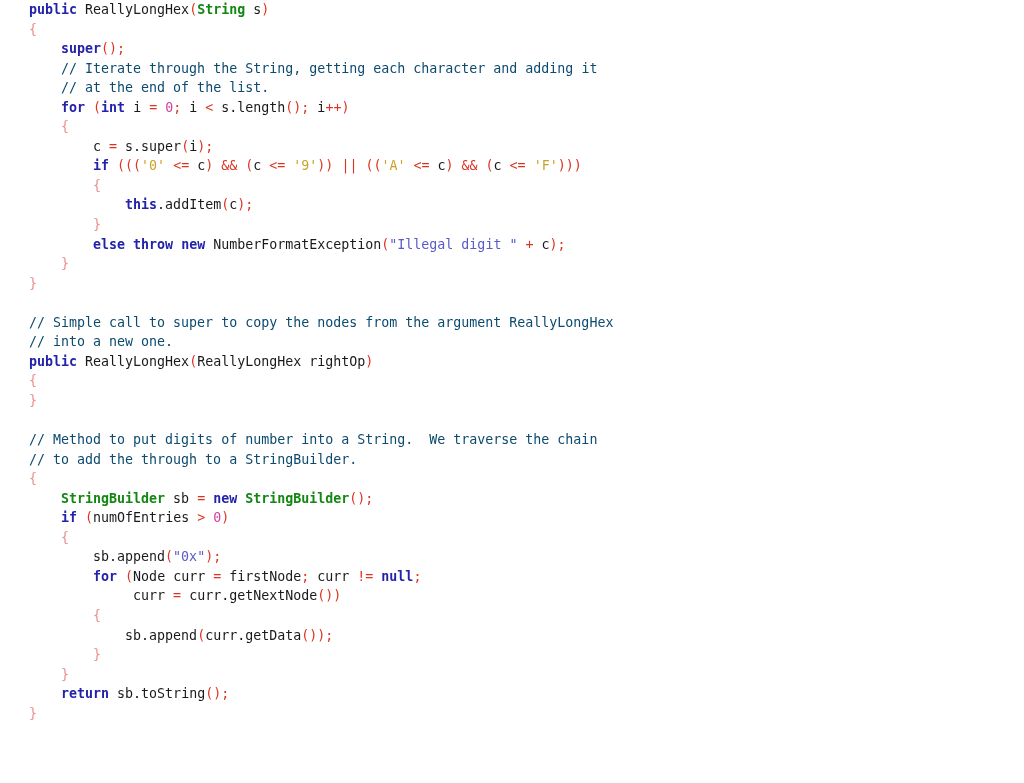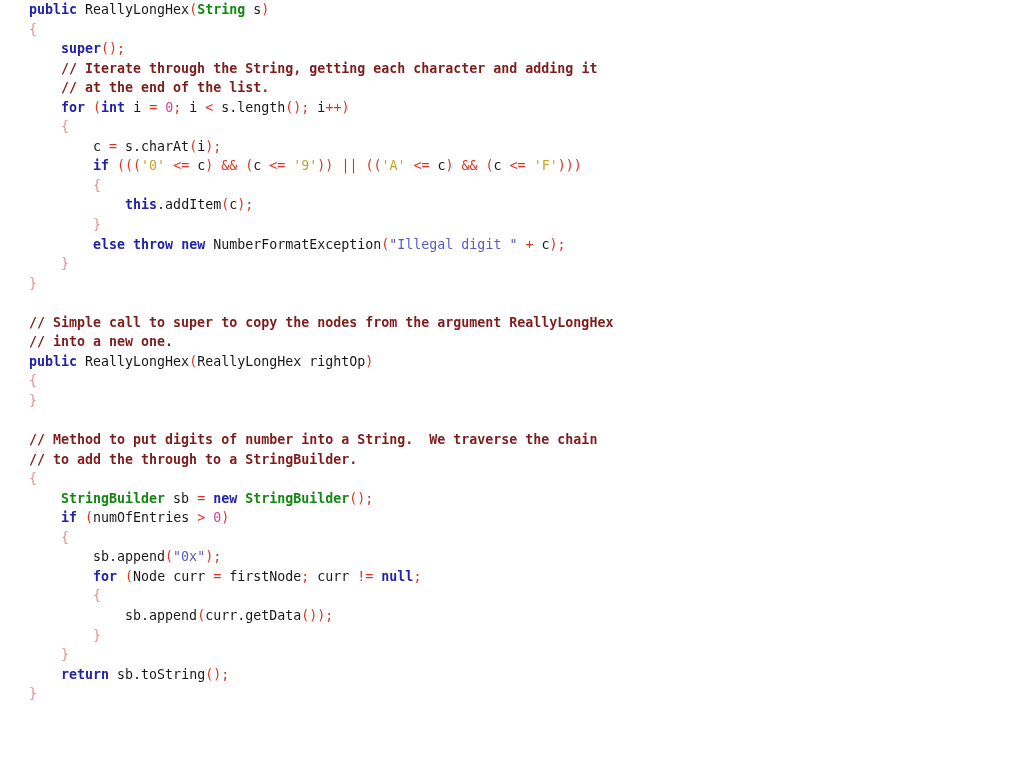--- a/index.html
+++ b/index.html
@@ -29,42 +29,42 @@
     white-space: pre;
     font-size: 13.3px;
     font-family: "DejaVu Sans Mono", "Liberation Mono", monospace;
     letter-spacing: 0px;
     padding-left: 29px;
     color: #1a1a1a;
   }
   
   .tok-kw      { color: #2222aa; font-weight: bold; }
   .tok-type    { color: #128712; font-weight: bold; }
-  .tok-comment { color: #7f1d1d; font-weight: bold; }
+  .tok-comment { color: #0c4a6e; font-weight: normal; }
   .tok-string  { color: #5a5ac8; font-weight: normal; }
   .tok-char    { color: #c8a32a; font-weight: normal; }
   .tok-num     { color: #d4419c; font-weight: normal; }
   .tok-punc    { color: #dd3322; font-weight: normal; }
   .tok-brace   { color: #e89090; font-weight: normal; }
   .tok-plain   { color: #1a1a1a; font-weight: normal; }
   .tok-blank   { color: transparent; }
 </style>
 </head>
 <body>
 
 <div id="code-view">
   <div id="code-lines">
       <div class="code-line"><span class="tok-kw">public</span><span class="tok-plain"> ReallyLongHex</span><span class="tok-punc">(</span><span class="tok-type">String</span><span class="tok-plain"> s</span><span class="tok-punc">)</span></div>
       <div class="code-line"><span class="tok-brace">{</span></div>
       <div class="code-line"><span class="tok-plain">    </span><span class="tok-kw">super</span><span class="tok-punc">();</span></div>
       <div class="code-line"><span class="tok-plain">    </span><span class="tok-comment">// Iterate through the String, getting each character and adding it</span></div>
       <div class="code-line"><span class="tok-plain">    </span><span class="tok-comment">// at the end of the list.</span></div>
       <div class="code-line"><span class="tok-plain">    </span><span class="tok-kw">for</span><span class="tok-plain"> </span><span class="tok-punc">(</span><span class="tok-kw">int</span><span class="tok-plain"> i </span><span class="tok-punc">=</span><span class="tok-plain"> </span><span class="tok-num">0</span><span class="tok-punc">;</span><span class="tok-plain"> i </span><span class="tok-punc">&lt;</span><span class="tok-plain"> s.length</span><span class="tok-punc">();</span><span class="tok-plain"> i</span><span class="tok-punc">++)</span></div>
       <div class="code-line"><span class="tok-plain">    </span><span class="tok-brace">{</span></div>
-      <div class="code-line"><span class="tok-plain">        c </span><span class="tok-punc">=</span><span class="tok-plain"> s.charAt</span><span class="tok-punc">(</span><span class="tok-plain">i</span><span class="tok-punc">);</span></div>
+      <div class="code-line"><span class="tok-plain">        c </span><span class="tok-punc">=</span><span class="tok-plain"> s.super</span><span class="tok-punc">(</span><span class="tok-plain">i</span><span class="tok-punc">);</span></div>
       <div class="code-line"><span class="tok-plain">        </span><span class="tok-kw">if</span><span class="tok-plain"> </span><span class="tok-punc">(((</span><span class="tok-char">'0'</span><span class="tok-plain"> </span><span class="tok-punc">&lt;=</span><span class="tok-plain"> c</span><span class="tok-punc">)</span><span class="tok-plain"> </span><span class="tok-punc">&amp;&amp;</span><span class="tok-plain"> </span><span class="tok-punc">(</span><span class="tok-plain">c </span><span class="tok-punc">&lt;=</span><span class="tok-plain"> </span><span class="tok-char">'9'</span><span class="tok-punc">))</span><span class="tok-plain"> </span><span class="tok-punc">||</span><span class="tok-plain"> </span><span class="tok-punc">((</span><span class="tok-char">'A'</span><span class="tok-plain"> </span><span class="tok-punc">&lt;=</span><span class="tok-plain"> c</span><span class="tok-punc">)</span><span class="tok-plain"> </span><span class="tok-punc">&amp;&amp;</span><span class="tok-plain"> </span><span class="tok-punc">(</span><span class="tok-plain">c </span><span class="tok-punc">&lt;=</span><span class="tok-plain"> </span><span class="tok-char">'F'</span><span class="tok-punc">)))</span></div>
       <div class="code-line"><span class="tok-plain">        </span><span class="tok-brace">{</span></div>
       <div class="code-line"><span class="tok-plain">            </span><span class="tok-kw">this</span><span class="tok-plain">.addItem</span><span class="tok-punc">(</span><span class="tok-plain">c</span><span class="tok-punc">);</span></div>
       <div class="code-line"><span class="tok-plain">        </span><span class="tok-brace">}</span></div>
       <div class="code-line"><span class="tok-plain">        </span><span class="tok-kw">else</span><span class="tok-plain"> </span><span class="tok-kw">throw</span><span class="tok-plain"> </span><span class="tok-kw">new</span><span class="tok-plain"> NumberFormatException</span><span class="tok-punc">(</span><span class="tok-string">"Illegal digit "</span><span class="tok-plain"> </span><span class="tok-punc">+</span><span class="tok-plain"> c</span><span class="tok-punc">);</span></div>
       <div class="code-line"><span class="tok-plain">    </span><span class="tok-brace">}</span></div>
       <div class="code-line"><span class="tok-brace">}</span></div>
       <div class="code-line"><span class="tok-blank"> </span></div>
       <div class="code-line"><span class="tok-comment">// Simple call to super to copy the nodes from the argument ReallyLongHex</span></div>
       <div class="code-line"><span class="tok-comment">// into a new one.</span></div>
@@ -73,20 +73,21 @@
       <div class="code-line"><span class="tok-brace">}</span></div>
       <div class="code-line"><span class="tok-blank"> </span></div>
       <div class="code-line"><span class="tok-comment">// Method to put digits of number into a String.  We traverse the chain</span></div>
       <div class="code-line"><span class="tok-comment">// to add the through to a StringBuilder.</span></div>
       <div class="code-line"><span class="tok-brace">{</span></div>
       <div class="code-line"><span class="tok-plain">    </span><span class="tok-type">StringBuilder</span><span class="tok-plain"> sb </span><span class="tok-punc">=</span><span class="tok-plain"> </span><span class="tok-kw">new</span><span class="tok-plain"> </span><span class="tok-type">StringBuilder</span><span class="tok-punc">();</span></div>
       <div class="code-line"><span class="tok-plain">    </span><span class="tok-kw">if</span><span class="tok-plain"> </span><span class="tok-punc">(</span><span class="tok-plain">numOfEntries </span><span class="tok-punc">&gt;</span><span class="tok-plain"> </span><span class="tok-num">0</span><span class="tok-punc">)</span></div>
       <div class="code-line"><span class="tok-plain">    </span><span class="tok-brace">{</span></div>
       <div class="code-line"><span class="tok-plain">        sb.append</span><span class="tok-punc">(</span><span class="tok-string">"0x"</span><span class="tok-punc">);</span></div>
       <div class="code-line"><span class="tok-plain">        </span><span class="tok-kw">for</span><span class="tok-plain"> </span><span class="tok-punc">(</span><span class="tok-plain">Node curr </span><span class="tok-punc">=</span><span class="tok-plain"> firstNode</span><span class="tok-punc">;</span><span class="tok-plain"> curr </span><span class="tok-punc">!=</span><span class="tok-plain"> </span><span class="tok-kw">null</span><span class="tok-punc">;</span></div>
+      <div class="code-line"><span class="tok-plain">             curr </span><span class="tok-punc">=</span><span class="tok-plain"> curr.getNextNode</span><span class="tok-punc">())</span></div>
       <div class="code-line"><span class="tok-plain">        </span><span class="tok-brace">{</span></div>
       <div class="code-line"><span class="tok-plain">            sb.append</span><span class="tok-punc">(</span><span class="tok-plain">curr.getData</span><span class="tok-punc">());</span></div>
       <div class="code-line"><span class="tok-plain">        </span><span class="tok-brace">}</span></div>
       <div class="code-line"><span class="tok-plain">    </span><span class="tok-brace">}</span></div>
       <div class="code-line"><span class="tok-plain">    </span><span class="tok-kw">return</span><span class="tok-plain"> sb.toString</span><span class="tok-punc">();</span></div>
       <div class="code-line"><span class="tok-brace">}</span></div>
     </div>
 </div>
 
 </body></html>

